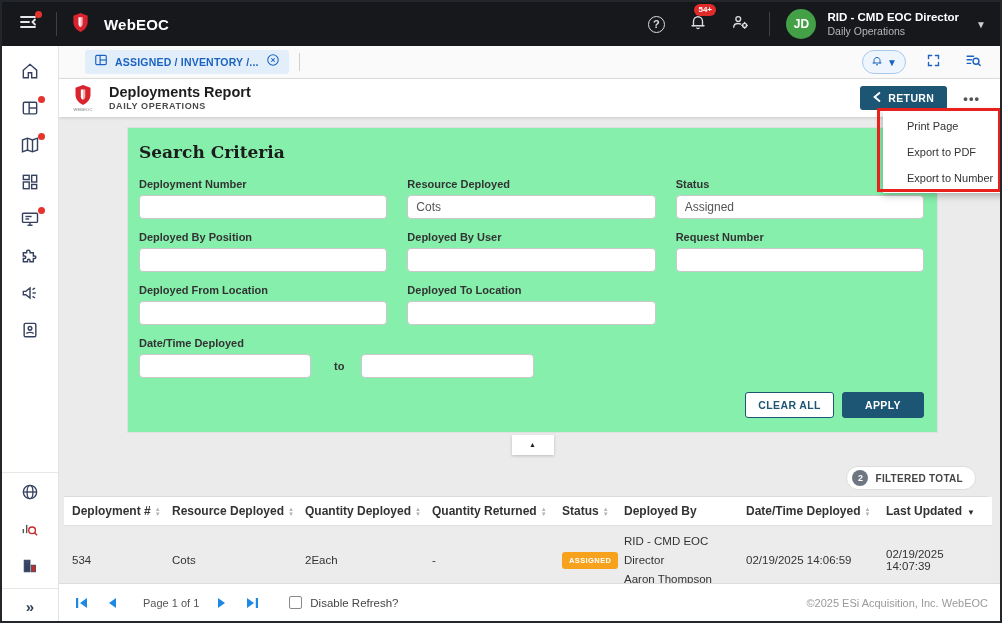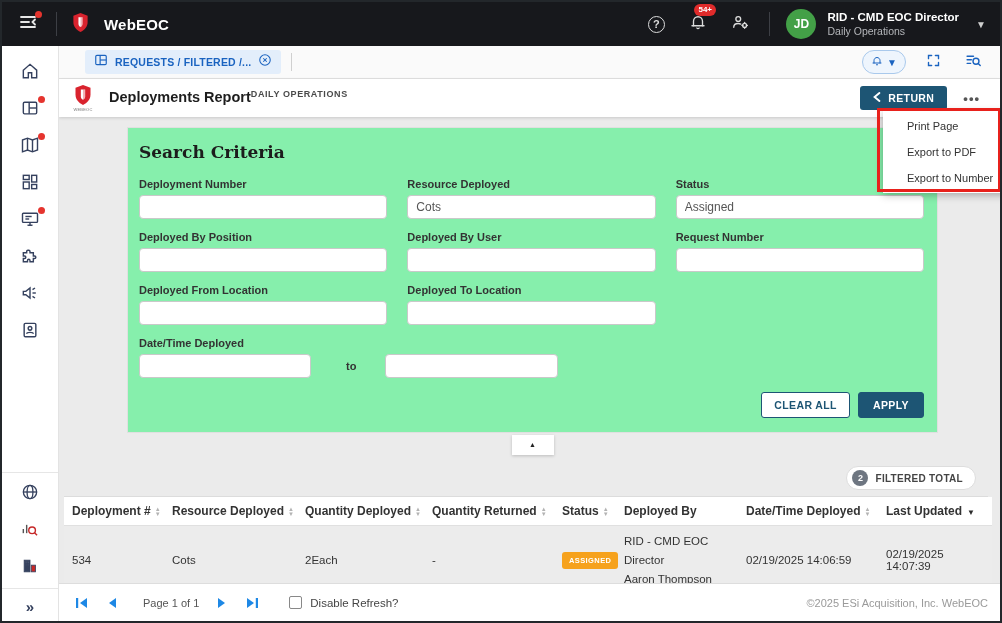--- a/index.html
+++ b/index.html
@@ -38,47 +38,47 @@
   .tab { margin-left: 26px; height: 24px; background: #e3eefb; border-radius: 3px; display: flex; align-items: center; gap: 7px; padding: 0 9px; cursor: pointer; }
   .tab-label { color: #1a63c0; font-size: 10.5px; font-weight: bold; letter-spacing: .2px; white-space: nowrap; }
   .tab-after { width: 1px; height: 18px; background: #d0d0d0; margin-left: 10px; }
   .tabstrip-right { margin-left: auto; display: flex; align-items: center; gap: 14px; padding-right: 14px; }
   .alarm-pill { display: flex; align-items: center; gap: 4px; border: 1px solid #a9c9ec; background: #eef5fd; border-radius: 12px; padding: 2px 8px; cursor: pointer; }
   .alarm-pill .caret { color: #1a63c0; margin-left: 0; }
 
   .page-header { position: absolute; top: 33px; left: 0; right: 0; height: 38px; background: #fff; box-shadow: 0 1px 3px rgba(0,0,0,.15); display: flex; align-items: center; padding: 0 14px; z-index: 20; }
   .ph-logo { display: flex; flex-direction: column; align-items: center; margin-right: 16px; }
   .ph-logo-text { font-size: 4px; color: #777; margin-top: 1px; letter-spacing: .2px; }
-  .ph-titles { display: flex; flex-direction: row; line-height: 1.2; }
+  .ph-titles { display: flex; flex-direction: column; line-height: 1.2; }
   .ph-title { font-size: 14.5px; font-weight: bold; color: #1d1d1d; }
   .ph-subtitle { font-size: 9px; font-weight: bold; color: #4a4a4a; letter-spacing: .6px; }
   .ph-right { margin-left: auto; display: flex; align-items: center; }
   .return-btn { background: #1d5574; color: #fff; font-size: 10.5px; font-weight: bold; letter-spacing: .4px; border: none; border-radius: 3px; padding: 6px 13px; display: flex; align-items: center; gap: 7px; cursor: pointer; }
   .more-btn { color: #555; font-size: 13px; font-weight: bold; letter-spacing: 1px; margin: 0 6px 0 16px; cursor: pointer; }
 
   
   .context-menu { position: absolute; left: 824px; top: 65px; width: 138px; background: #fff; box-shadow: 0 2px 8px rgba(0,0,0,.3); z-index: 50; padding: 2px 0; }
   .menu-item { height: 26px; line-height: 26px; padding-left: 24px; font-size: 11px; color: #333; cursor: pointer; white-space: nowrap; }
   .annotation-box { position: absolute; left: 818px; top: 62px; width: 124px; height: 84px; border: 3px solid #e8211c; z-index: 60; pointer-events: none; }
 
   
   .content { position: absolute; top: 71px; left: 0; right: 0; bottom: 38px; overflow: hidden; }
   .search-panel { margin: 10px 0 0 68px; width: 811px; background: #86efac; border: 1px solid #e0e0e0; padding: 14px 13px 14px 11px; }
   .sc-title { font-family: "DejaVu Serif", serif; font-size: 17px; font-weight: bold; color: #1c1c1c; margin-bottom: 16px; }
   .field-row { display: flex; gap: 20px; margin-bottom: 12px; }
   .field { width: 249px; display: flex; flex-direction: column; }
   .field label { font-size: 11px; font-weight: bold; color: #333; margin-bottom: 5px; }
   .field input, .date-input { height: 24px; border: 1px solid #c9c9c9; border-radius: 4px; font-size: 12px; color: #555; padding: 0 8px; font-family: "Liberation Sans", sans-serif; background: #fff; }
-  .date-row { display: flex; align-items: center; gap: 16px; margin-bottom: 14px; }
+  .date-row { display: flex; align-items: center; gap: 4px; margin-bottom: 14px; }
   .date-input.from { width: 172px; }
   .date-input.to { width: 173px; }
   .to-sep { font-size: 11px; font-weight: bold; color: #333; margin: 0 13px 0 19px; }
   .btn-row { display: flex; justify-content: flex-end; gap: 8px; margin-top: 10px; }
   .clear-btn { background: #fff; border: 1px solid #1d5574; color: #1d5574; font-size: 10.5px; font-weight: bold; letter-spacing: .4px; border-radius: 3px; padding: 6px 12px; cursor: pointer; }
-  .apply-btn { background: #1d5574; border: 1px solid #1d5574; color: #fff; font-size: 10.5px; font-weight: bold; letter-spacing: .4px; border-radius: 3px; padding: 6px 14px; cursor: pointer; }
+  .apply-btn { background: #1d5574; border: 1px solid #1d5574; color: #fff; font-size: 10.5px; font-weight: bold; letter-spacing: .4px; border-radius: 3px; padding: 6px 22px; cursor: pointer; }
   .collapse-wrap { width: 811px; margin-left: 68px; text-align: center; height: 21px; }
   .collapse-tab { display: inline-block; width: 42px; height: 20px; background: #fff; box-shadow: 0 1px 3px rgba(0,0,0,.2); line-height: 20px; font-size: 7px; color: #222; cursor: pointer; }
   .filtered-row { display: flex; justify-content: flex-end; margin: 12px 24px 0 0; }
   .filtered-pill { display: flex; align-items: center; gap: 7px; background: #fff; border: 1px solid #ddd; border-radius: 13px; padding: 3px 12px 3px 5px; cursor: pointer; }
   .filtered-count { width: 16px; height: 16px; border-radius: 50%; background: #6e7681; color: #fff; font-size: 9px; font-weight: bold; display: flex; align-items: center; justify-content: center; }
   .filtered-label { font-size: 10px; font-weight: bold; color: #444; letter-spacing: .3px; }
 
   
   .table-card { margin: 6px 12px 0 5px; background: #f0abfc; border-top: 1px solid #dcdcdc; }
   table { width: 100%; border-collapse: collapse; table-layout: fixed; }
@@ -263,21 +263,21 @@
 
     <div class="tabstrip">
       <div class="tab">
         <span>
           <svg width="14" height="14" viewBox="0 0 24 24" fill="none" stroke="#1a63c0" stroke-width="2">
               <rect x="3" y="4" width="18" height="16" rx="2"></rect>
               <line x1="10.5" y1="4" x2="10.5" y2="20"></line>
               <line x1="10.5" y1="12" x2="21" y2="12"></line>
             </svg>
         </span>
-        <span class="tab-label">REQUESTS / FILTERED /...</span>
+        <span class="tab-label">ASSIGNED / INVENTORY /...</span>
         <span>
           <svg width="14" height="14" viewBox="0 0 24 24" fill="none" stroke="#1a63c0" stroke-width="1.8">
               <circle cx="12" cy="12" r="9"></circle>
               <line x1="9" y1="9" x2="15" y2="15"></line>
               <line x1="15" y1="9" x2="9" y2="15"></line>
             </svg>
         </span>
       </div>
       <div class="tab-after"></div>
       <div class="tabstrip-right">

